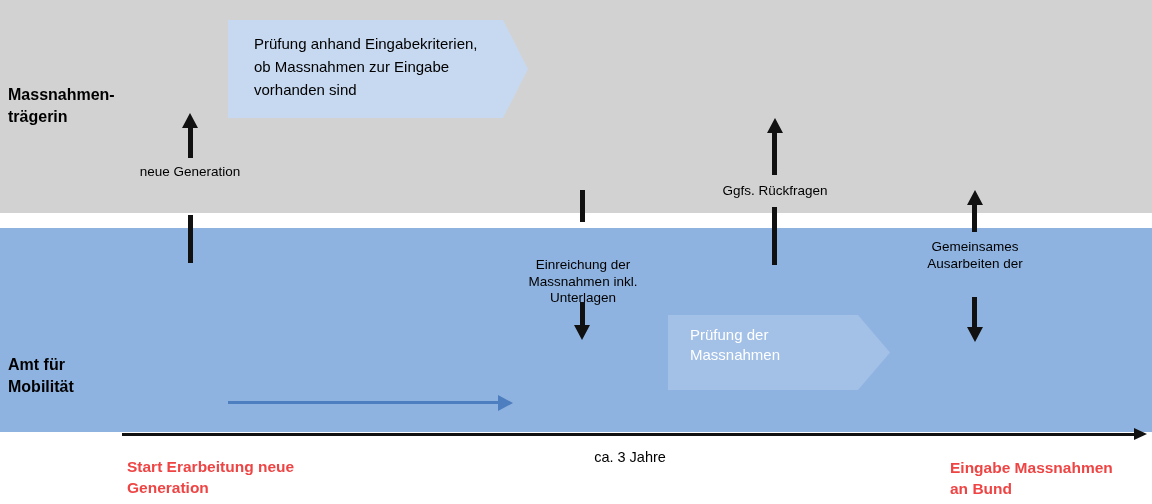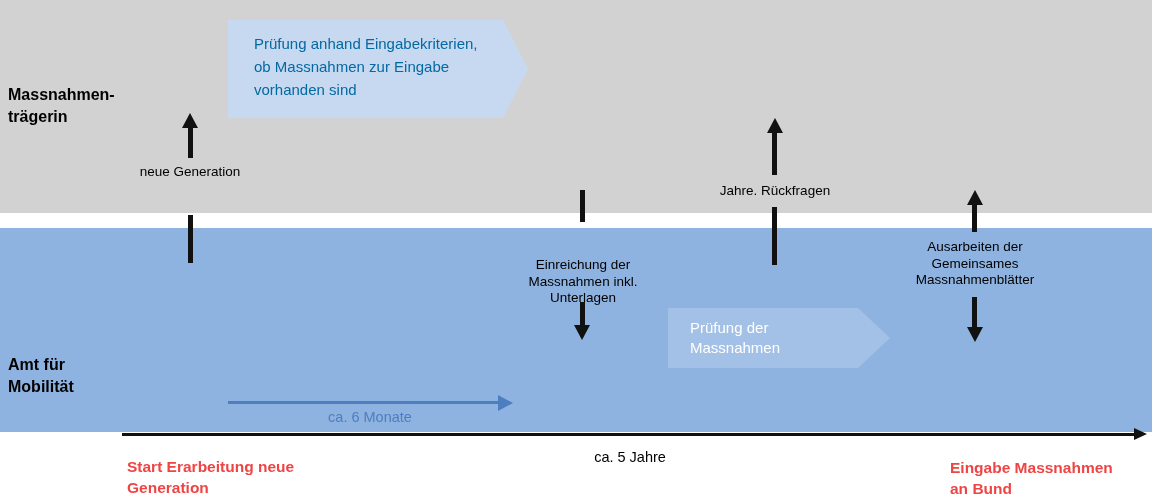--- a/index.html
+++ b/index.html
@@ -11,24 +11,24 @@
   .lane-top { top:0; height:213px; background:#d2d2d2; }
   .lane-bottom { top:228px; height:204px; background:#8fb3e0; }
   .lane-label { position:absolute; font-weight:bold; font-size:16px; line-height:22px; color:#000;margin-top:28px; }
   .lane-label-top { left:8px; top:56px; }
   .lane-label-bottom { left:8px; top:326px; }
 
   .chev { position:absolute; box-sizing:border-box; }
   .chev-top {
     left:228px; top:20px; width:300px; height:98px; background:#c7d9f1;
     clip-path:polygon(0 0, 275px 0, 100% 50%, 275px 100%, 0 100%);
-    color:#0369a1; font-size:15px; line-height:23px; padding:12px 0 0 26px;
+    color:#000000; font-size:15px; line-height:23px; padding:12px 0 0 26px;
   }
   .chev-mid {
-    left:668px; top:308px; width:222px; height:60px; background:#a3c0e7;
+    left:668px; top:315px; width:222px; height:75px; background:#a3c0e7;
     clip-path:polygon(0 0, 190px 0, 100% 50%, 190px 100%, 0 100%);
     color:#ffffff; font-size:15px; line-height:20px; padding:10px 0 9px 22px;
   }
 
   .shaft { position:absolute; width:5px; background:#111111; }
   .tri-up { position:absolute; width:0; height:0;
     border-left:8px solid transparent; border-right:8px solid transparent;
     border-bottom:15px solid #111111; }
   .tri-down { position:absolute; width:0; height:0;
     border-left:8px solid transparent; border-right:8px solid transparent;
@@ -82,49 +82,47 @@
     <div>Einreichung der</div>
     <div>Massnahmen inkl.</div>
     <div>Unterlagen</div>
   </div>
   <div class="shaft" style="left:580px; top:302px; height:23px;"></div>
   <div class="tri-down" style="left:574px; top:325px;"></div>
 
   <div class="tri-up" style="left:767px; top:118px;"></div>
   <div class="shaft" style="left:772px; top:132px; height:43px;"></div>
   <div class="flow-label" style="left:685px; top:183px; width:180px;">
-    <div>Jahre. Rückfragen</div>
+    <div>Ggfs. Rückfragen</div>
   </div>
   <div class="shaft" style="left:772px; top:207px; height:58px;"></div>
 
   <div class="chev chev-mid">
     <div>Prüfung der</div>
     <div>Massnahmen</div>
   </div>
 
   <div class="tri-up" style="left:967px; top:190px;"></div>
   <div class="shaft" style="left:972px; top:204px; height:28px;"></div>
   <div class="flow-label" style="left:880px; top:239px; width:190px;">
+    <div>Gemeinsames</div>
     <div>Ausarbeiten der</div>
-    <div>Gemeinsames</div>
-    <div>Massnahmenblätter</div>
   </div>
   <div class="shaft" style="left:972px; top:297px; height:30px;"></div>
   <div class="tri-down" style="left:967px; top:327px;"></div>
 
   <div class="dur-line"></div>
   <div class="dur-head"></div>
-  <div class="dur-label">ca. 6 Monate</div>
 
   <div class="axis-line"></div>
   <div class="axis-head"></div>
 
   <div class="axis-label-bold" style="left:127px; top:456px;">
     <div>Start Erarbeitung neue</div>
     <div>Generation</div>
   </div>
-  <div class="axis-label-mid">ca. 5 Jahre</div>
+  <div class="axis-label-mid">ca. 3 Jahre</div>
   <div class="axis-label-bold" style="left:950px; top:457px;">
     <div>Eingabe Massnahmen</div>
     <div>an Bund</div>
   </div>
 
 </div>
 
 </body></html>

